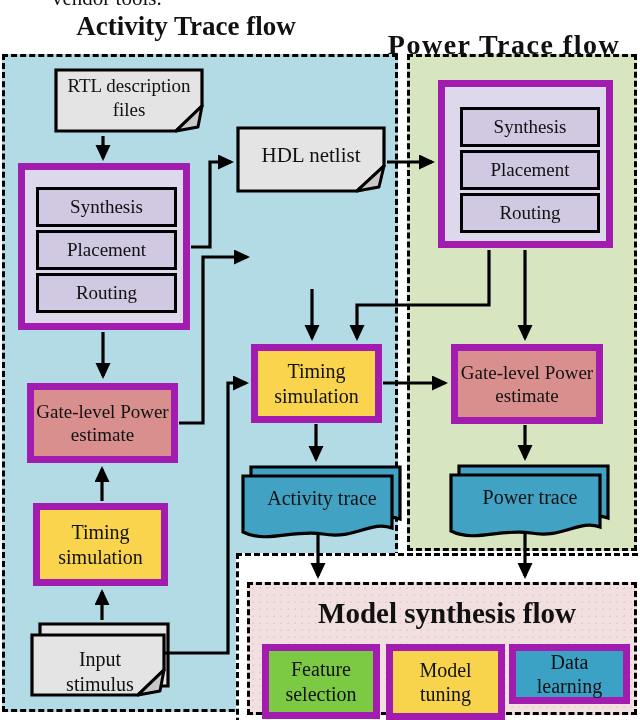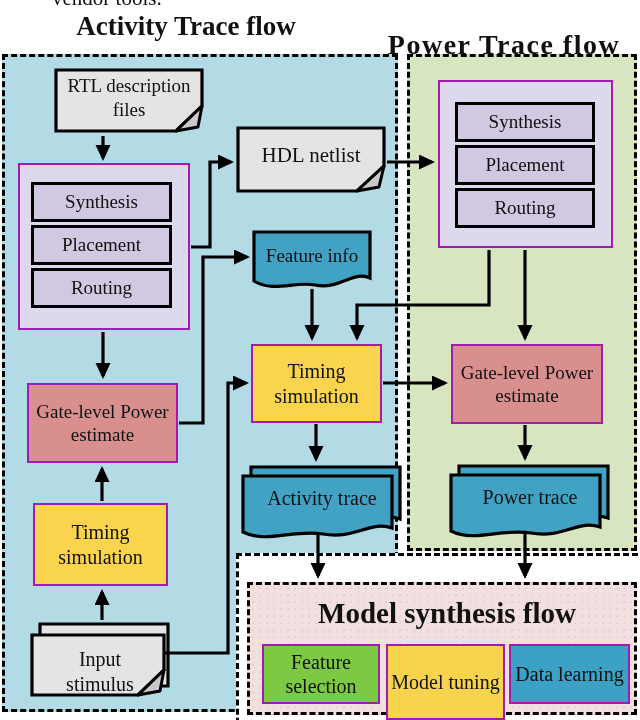--- a/index.html
+++ b/index.html
@@ -2,21 +2,21 @@
 <html><head>
 <meta charset="utf-8">
 <style>
   html,body{margin:0;padding:0;background:#fff;}
   #canvas{
     position:relative;width:640px;height:720px;overflow:hidden;
     font-family:"Liberation Serif","DejaVu Serif",serif;color:#111;background:#fff;padding-left:16px;
   }
   .dashedbox{position:absolute;border:3px dashed #000;box-sizing:border-box;}
   .node{
-    position:absolute;border:2px solid #a21caf;box-sizing:border-box;
+    position:absolute;border:7px solid #a21caf;box-sizing:border-box;
     display:flex;align-items:center;justify-content:center;text-align:center;
     line-height:1.22;
   }
   .flowtitle{
     position:absolute;font-weight:bold;text-align:center;white-space:nowrap;
   }
   .shape{position:absolute;display:flex;align-items:center;justify-content:center;text-align:center;}
   .shape svg{position:absolute;left:0;top:0;}
   .shape .lbl{position:relative;z-index:2;line-height:1.25;}
   .stackbox{
@@ -82,26 +82,20 @@
   </div>
 
   <div class="shape" style="left:236px;top:126px;width:150px;height:67px;font-size:21px;z-index:4;">
     <svg width="150" height="67" viewBox="0 0 150 67">
       <path d="M2,2 H148 V40 L121,65 H2 Z" fill="#e4e4e4" stroke="#000" stroke-width="3.2"></path>
       <path d="M148,40 L121,65 L143,61 Z" fill="#c9c9c9" stroke="#000" stroke-width="3" stroke-linejoin="round"></path>
     </svg>
     <div class="lbl" style="margin-bottom:8px;">HDL netlist</div>
   </div>
 
-  <div class="shape" style="left:252px;top:230px;width:120px;height:64px;font-size:19px;z-index:4;">
-    <svg width="120" height="64" viewBox="0 0 120 64">
-      <path d="M2,2 H118 V48 C102,40 88,60 63,55 C42,51 22,63 2,51 Z" fill="#42a2c4" stroke="#000" stroke-width="3.2"></path>
-    </svg>
-    <div class="lbl" style="margin-bottom:12px;">Feature info</div>
-  </div>
 
   <div class="node" style="left:251px;top:344px;width:131px;height:79px;background:#fbd44d;font-size:20px;z-index:4;">
     <span style="width:100px;">Timing simulation</span>
   </div>
 
   <div class="shape" style="left:241px;top:465px;width:162px;height:77px;font-size:20px;z-index:4;">
     <svg width="162" height="77" viewBox="0 0 162 77">
       <path d="M10,2 H159 V54 C138,46 122,66 90,60 C60,55 34,70 10,58 Z" fill="#42a2c4" stroke="#000" stroke-width="3.2"></path>
       <path d="M2,11 H151 V63 C130,55 114,75 82,69 C52,64 26,79 2,67 Z" fill="#42a2c4" stroke="#000" stroke-width="3.2"></path>
     </svg>
@@ -127,21 +121,21 @@
   <div class="shape" style="left:449px;top:464px;width:162px;height:77px;font-size:20px;z-index:4;">
     <svg width="162" height="77" viewBox="0 0 162 77">
       <path d="M10,2 H159 V54 C138,46 122,66 90,60 C60,55 34,70 10,58 Z" fill="#42a2c4" stroke="#000" stroke-width="3.2"></path>
       <path d="M2,11 H151 V63 C130,55 114,75 82,69 C52,64 26,79 2,67 Z" fill="#42a2c4" stroke="#000" stroke-width="3.2"></path>
     </svg>
     <div class="lbl" style="margin-bottom:10px;">Power trace</div>
   </div>
 
   <div class="flowtitle" style="left:252px;top:597px;width:390px;font-size:29px;z-index:4;">Model synthesis flow</div>
 
-  <div class="node" style="left:262px;top:644px;width:118px;height:60px;background:#7cc943;font-size:20px;z-index:4;">
+  <div class="node" style="left:262px;top:644px;width:118px;height:75px;background:#7cc943;font-size:20px;z-index:4;">
     <span style="width:90px;">Feature selection</span>
   </div>
   <div class="node" style="left:386px;top:644px;width:119px;height:76px;background:#f8d34c;font-size:20px;z-index:4;">
     <span>Model tuning</span>
   </div>
   <div class="node" style="left:509px;top:644px;width:121px;height:60px;background:#3ba2c6;font-size:20px;z-index:4;">
     <span>Data learning</span>
   </div>
 
   <svg id="overlay" width="640" height="720" viewBox="0 0 640 720">

